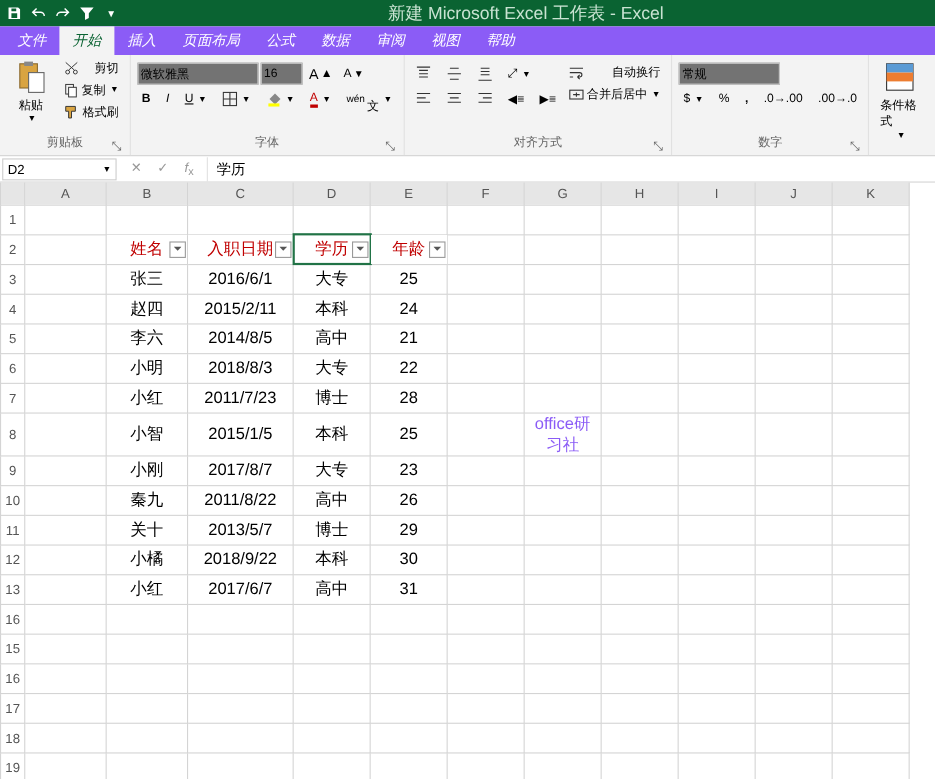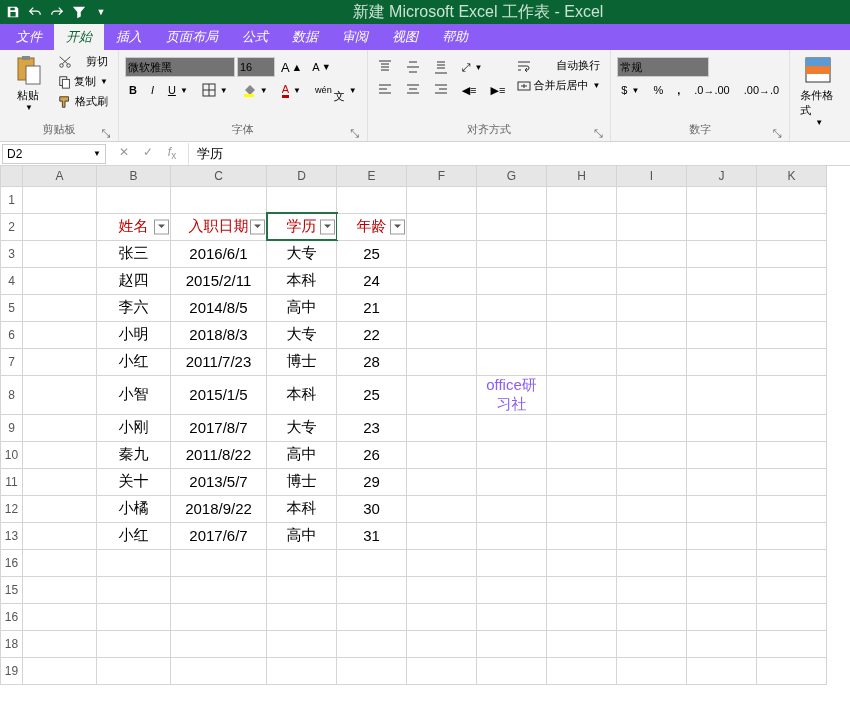--- a/index.html
+++ b/index.html
@@ -541,20 +541,34 @@
           <td class=""></td>
           <td class=""></td>
           <td class=""></td>
           <td class=""></td>
           <td class=""></td>
           <td class=""></td>
           <td class=""></td>
           <td class=""></td>
         </tr>
         <tr>
+          <th class="row-header">17</th>
+          <td class=""></td>
+          <td class=""></td>
+          <td class=""></td>
+          <td class=""></td>
+          <td class=""></td>
+          <td class=""></td>
+          <td class=""></td>
+          <td class=""></td>
+          <td class=""></td>
+          <td class=""></td>
+          <td class=""></td>
+        </tr>
+        <tr>
           <th class="row-header">18</th>
           <td class=""></td>
           <td class=""></td>
           <td class=""></td>
           <td class=""></td>
           <td class=""></td>
           <td class=""></td>
           <td class=""></td>
           <td class=""></td>
           <td class=""></td>

